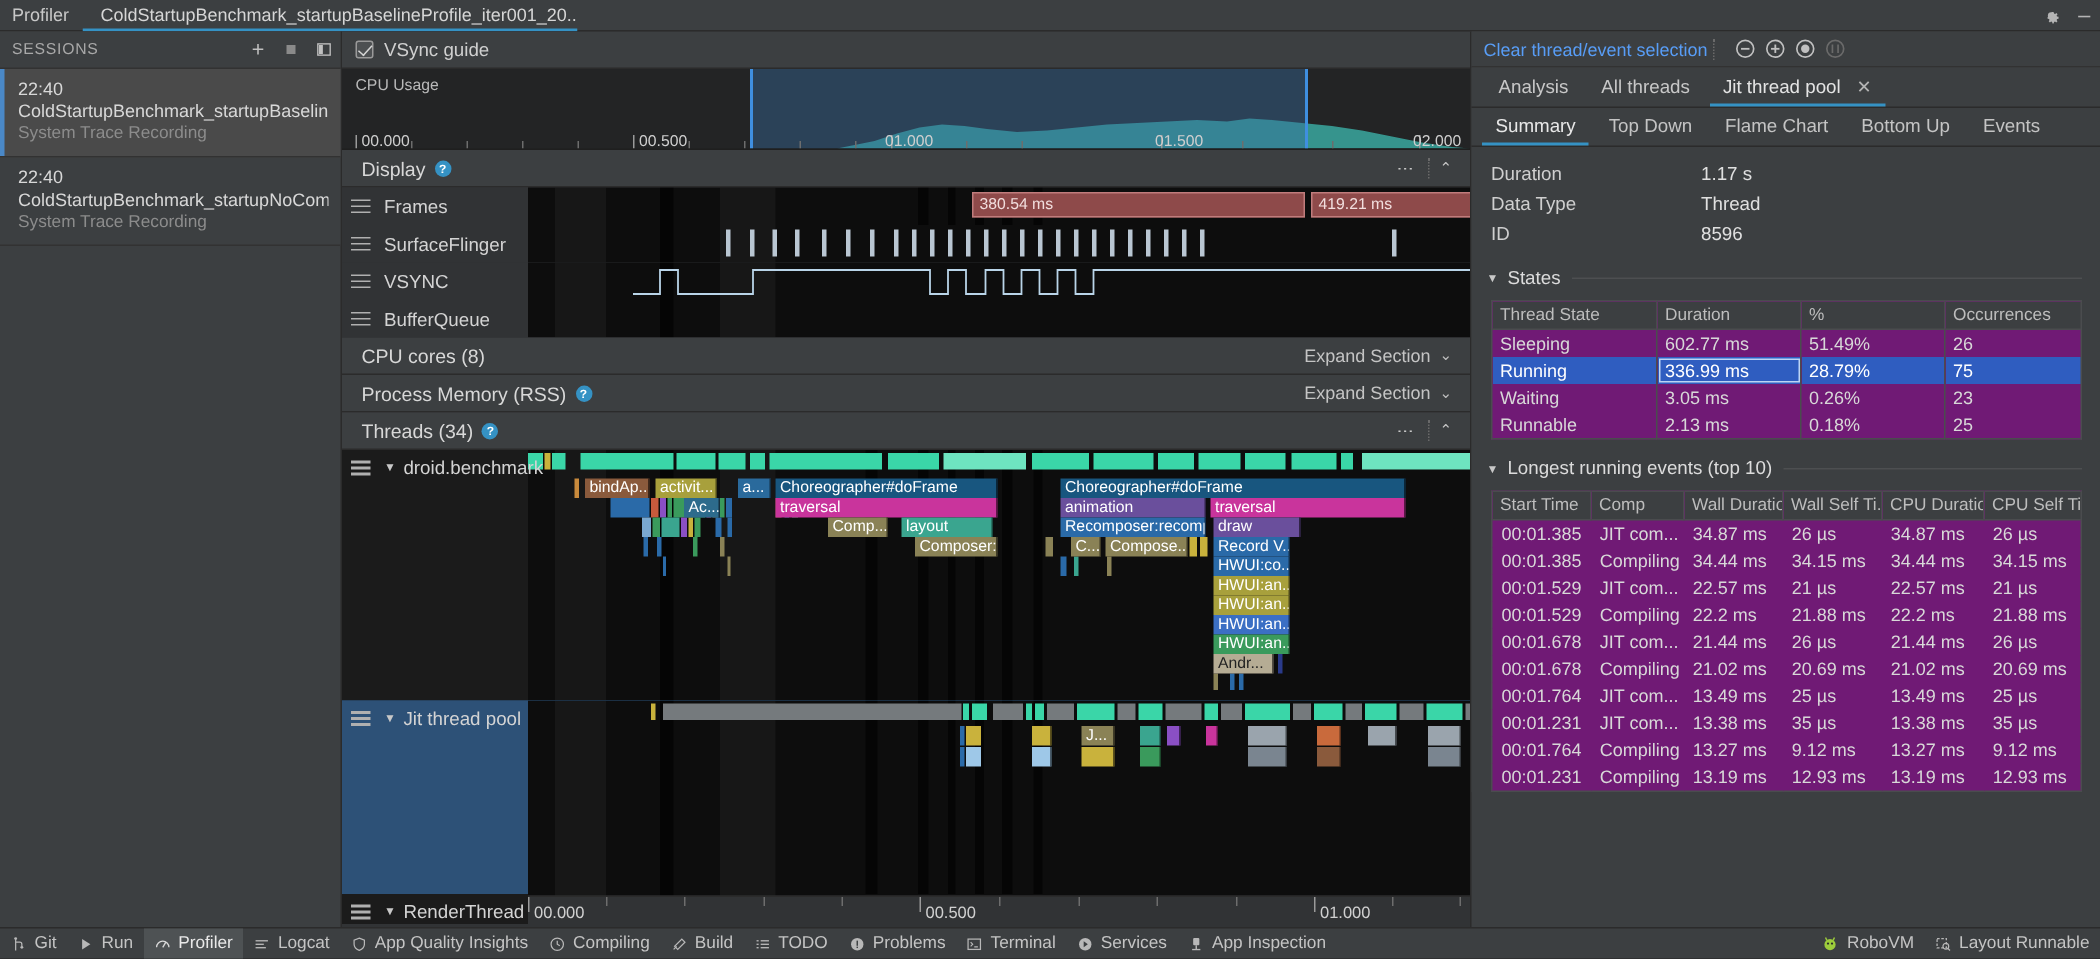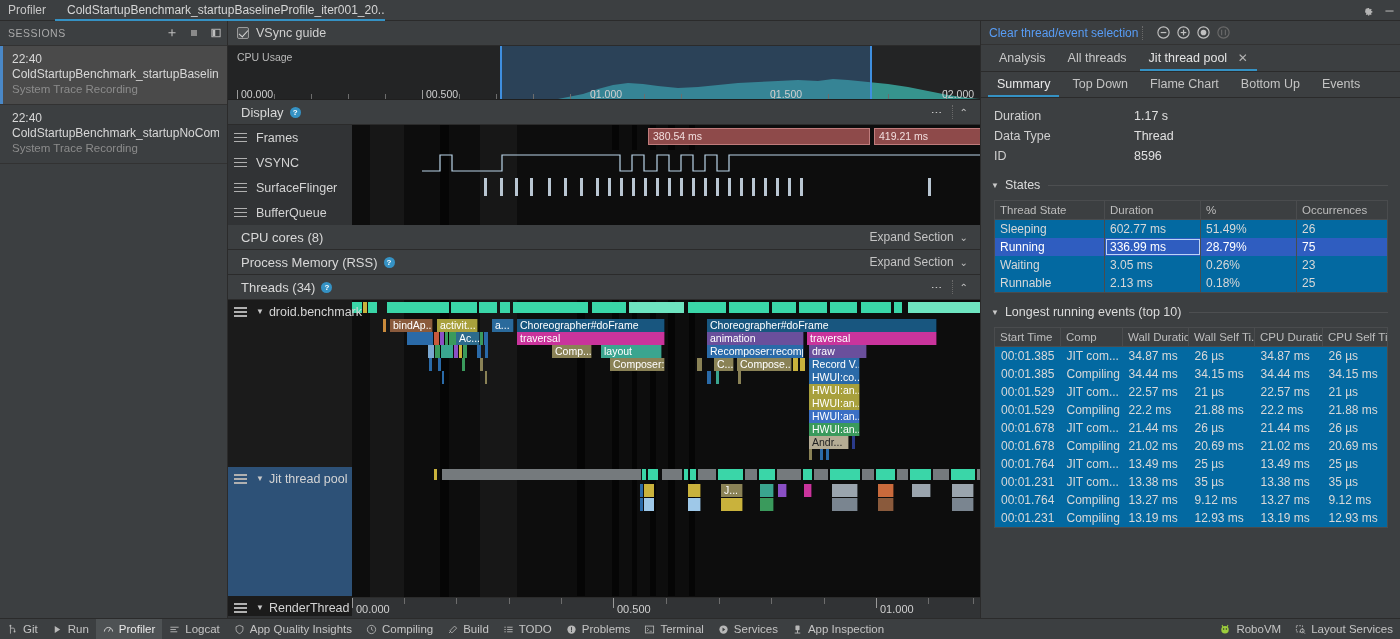--- a/index.html
+++ b/index.html
@@ -244,21 +244,21 @@
 
   .group-head {
     display: flex; align-items: center; padding-left: 10px; margin-top: 10px; height: 18px;
   }
   .group-tri { color: #c8c8c8; font-size: 8px; margin-right: 6px; }
   .group-title { font-size: 12.5px; color: #dcdcdc; white-space: nowrap; }
   .group-rule { flex: 1; height: 1px; background: #4d4f51; margin: 0 12px 0 8px; }
 
   table.grid {
     width: 394px; margin: 6px 0 0 13px; border-collapse: collapse;
-    background: #0369a1; table-layout: fixed;
+    background: #701a75; table-layout: fixed;
   }
   table.grid th {
     text-align: left; font-weight: normal; font-size: 11.5px; color: #bdbdbd;
     background: #3c3f41; padding: 3px 5px; border: 1px solid #4a4c4e;
     white-space: nowrap; overflow: hidden;
   }
   table.grid td {
     font-size: 12px; color: #d8d8d8; padding: 2px 5px;
     border-left: 1px solid #4a4c4e; border-right: 1px solid #4a4c4e;
     white-space: nowrap; overflow: hidden; height: 17px;
@@ -398,37 +398,20 @@
         <div class="shade" style="left:18px;width:34px"></div>
         <div class="shade dark" style="left:88px;width:9px"></div>
         <div class="shade" style="left:128px;width:37px"></div>
         <div class="shade dark" style="left:260px;width:7px"></div>
         <div class="shade dark" style="left:280px;width:5px"></div>
         <div class="shade dark" style="left:298px;width:6px"></div>
         <div class="shade dark" style="left:316px;width:7px"></div>
         <div class="shade dark" style="left:337px;width:6px"></div>
         <div class="frame-bar" style="left:296px;width:222px">380.54 ms</div>
         <div class="frame-bar" style="left:522px;width:225px">419.21 ms</div>
-      </div>
-    </div>
-
-    <div class="track-row">
-      <div class="track-label-cell">
-        <span class="hamburger">
-            <i></i>
-          </span>
-        <span class="track-label">VSYNC</span>
-      </div>
-      <div class="track-canvas">
-        <div class="shade" style="left:18px;width:34px"></div>
-        <div class="shade dark" style="left:88px;width:9px"></div>
-        <div class="shade" style="left:128px;width:37px"></div>
-        <svg class="vsync-svg" viewBox="0 0 628 25" preserveAspectRatio="none">
-          <polyline fill="none" stroke="#b9d4e8" stroke-width="1.2" points="70,21 88,21 88,5 100,5 100,21 150,21 150,5 268,5 268,21 280,21 280,5 292,5 292,21 305,21 305,5 317,5 317,21 329,21 329,5 341,5 341,21 353,21 353,5 365,5 365,21 377,21 377,5 628,5"></polyline>
-        </svg>
       </div>
     </div>
 
     <div class="track-row">
       <div class="track-label-cell">
         <span class="hamburger">
             <i></i>
           </span>
         <span class="track-label">SurfaceFlinger</span>
       </div>
@@ -455,20 +438,37 @@
         <div class="sf-tick" style="left:352px"></div>
           <div class="sf-tick" style="left:364px"></div>
         <div class="sf-tick" style="left:376px"></div>
           <div class="sf-tick" style="left:388px"></div>
         <div class="sf-tick" style="left:400px"></div>
           <div class="sf-tick" style="left:412px"></div>
         <div class="sf-tick" style="left:424px"></div>
           <div class="sf-tick" style="left:436px"></div>
         <div class="sf-tick" style="left:448px"></div>
         <div class="sf-tick" style="left:576px"></div>
+      </div>
+    </div>
+
+    <div class="track-row">
+      <div class="track-label-cell">
+        <span class="hamburger">
+            <i></i>
+          </span>
+        <span class="track-label">VSYNC</span>
+      </div>
+      <div class="track-canvas">
+        <div class="shade" style="left:18px;width:34px"></div>
+        <div class="shade dark" style="left:88px;width:9px"></div>
+        <div class="shade" style="left:128px;width:37px"></div>
+        <svg class="vsync-svg" viewBox="0 0 628 25" preserveAspectRatio="none">
+          <polyline fill="none" stroke="#b9d4e8" stroke-width="1.2" points="70,21 88,21 88,5 100,5 100,21 150,21 150,5 268,5 268,21 280,21 280,5 292,5 292,21 305,21 305,5 317,5 317,21 329,21 329,5 341,5 341,21 353,21 353,5 365,5 365,21 377,21 377,5 628,5"></polyline>
+        </svg>
       </div>
     </div>
 
     <div class="track-row">
       <div class="track-label-cell">
         <span class="hamburger">
             <i></i>
           </span>
         <span class="track-label">BufferQueue</span>
       </div>
@@ -1057,17 +1057,17 @@
       <span>RoboVM</span>
     </div>
     <div class="sb-item">
       <span class="sb-ico">
         <svg width="11" height="11" viewBox="0 0 16 16">
             <rect x="2" y="2.5" width="9" height="9" fill="none" stroke="#b8b8b8" stroke-width="1.2" stroke-dasharray="2.5 1.6"></rect>
             <circle cx="10.5" cy="10" r="2.8" fill="none" stroke="#b8b8b8" stroke-width="1.2"></circle>
             <path d="M12.5 12l2 2" stroke="#b8b8b8" stroke-width="1.3"></path>
           </svg>
       </span>
-      <span>Layout Services</span>
+      <span>Layout Runnable</span>
     </div>
   </div>
 
 </div>
 
 </body></html>

